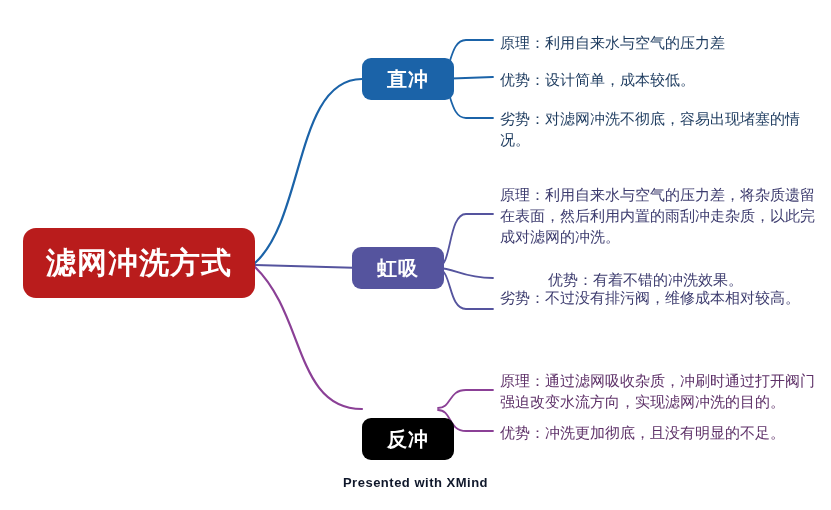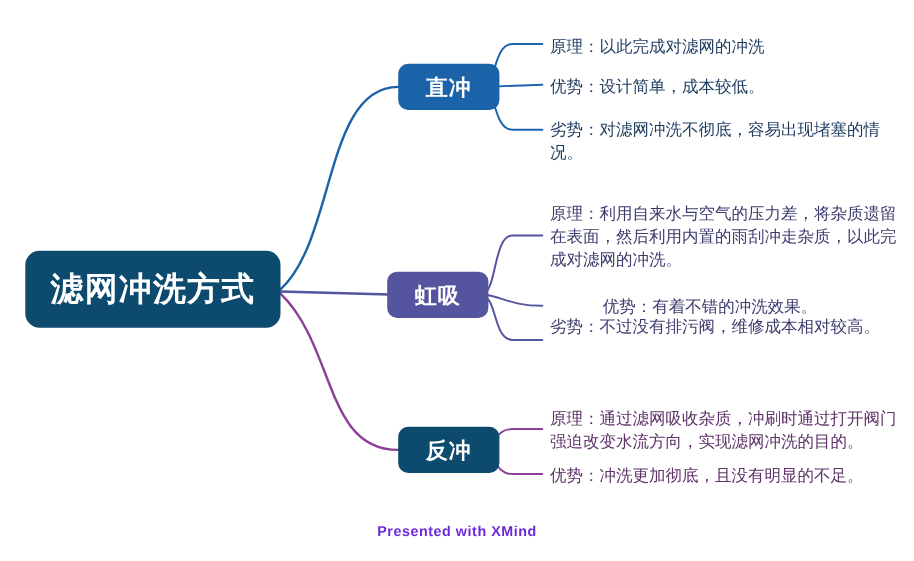--- a/index.html
+++ b/index.html
@@ -49,46 +49,46 @@
     <path stroke-width="1.8" d="M 438 80 C 452 80, 448 118, 466 118 L 493 118" stroke="#1b63a8"></path>
 
     <path stroke-width="1.8" d="M 438 267 C 452 267, 448 214, 466 214 L 493 214" stroke="#55549e"></path>
     <path stroke-width="1.8" d="M 438 268 C 455 268, 462 278, 493 278" stroke="#55549e"></path>
     <path stroke-width="1.8" d="M 438 269 C 452 269, 448 309, 466 309 L 493 309" stroke="#55549e"></path>
 
     <path stroke-width="1.8" d="M 438 408 C 452 408, 448 390, 466 390 L 493 390" stroke="#8b4096"></path>
     <path stroke-width="1.8" d="M 438 410 C 452 410, 448 431, 466 431 L 493 431" stroke="#8b4096"></path>
   </svg>
 
-  <div class="topic root-topic" style="background-color: #0c4a6e;">
+  <div class="topic root-topic" style="background-color: #b91c1c;">
     <span>滤网冲洗方式</span>
   </div>
 
   <div id="b1" class="topic branch-topic" style="background-color: rgb(27, 99, 168);">
     <span>直冲</span>
   </div>
   <div id="b2" class="topic branch-topic" style="background-color: rgb(85, 84, 158);">
     <span>虹吸</span>
   </div>
-  <div id="b3" class="topic branch-topic" style="background-color: #0c4a6e;">
+  <div id="b3" class="topic branch-topic" style="background-color: #000000; margin-top: 30px;">
     <span>反冲</span>
   </div>
 
   <div style="color: rgb(28, 58, 94);">
-    <div class="leaf" style="top:32px;">原理：以此完成对滤网的冲洗</div>
+    <div class="leaf" style="top:32px;">原理：利用自来水与空气的压力差</div>
     <div class="leaf" style="top:69px;text-align:center;">优势：设计简单，成本较低。</div>
     <div class="leaf wrap" style="top:108px;width:306px;">劣势：对滤网冲洗不彻底，容易出现堵塞的情况。</div>
   </div>
 
   <div style="color: rgb(60, 59, 110);">
     <div class="leaf wrap" style="top:184px;width:320px;">原理：利用自来水与空气的压力差，将杂质遗留在表面，然后利用内置的雨刮冲走杂质，以此完成对滤网的冲洗。</div>
     <div class="leaf" style="top:269px;margin-left:48px;">优势：有着不错的冲洗效果。</div>
     <div class="leaf" style="top:287px;">劣势：不过没有排污阀，维修成本相对较高。</div>
   </div>
 
   <div style="color: rgb(94, 49, 104);">
     <div class="leaf wrap" style="top:370px;width:320px;">原理：通过滤网吸收杂质，冲刷时通过打开阀门强迫改变水流方向，实现滤网冲洗的目的。</div>
     <div class="leaf" style="top:422px;">优势：冲洗更加彻底，且没有明显的不足。</div>
   </div>
 
-  <div class="watermark" style="color: #6d28d9;">Presented with XMind</div>
+  <div class="watermark" style="color: #0f172a;">Presented with XMind</div>
 
 </div>
 
 </body></html>

